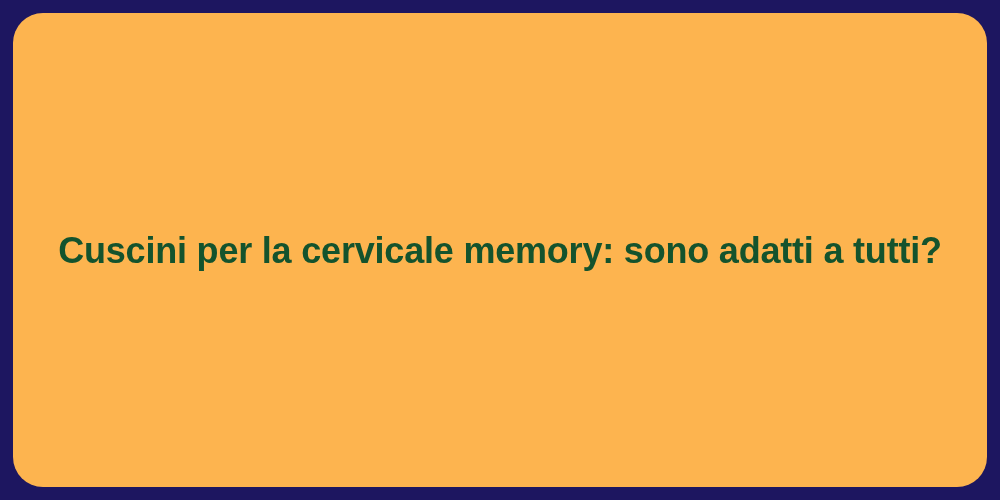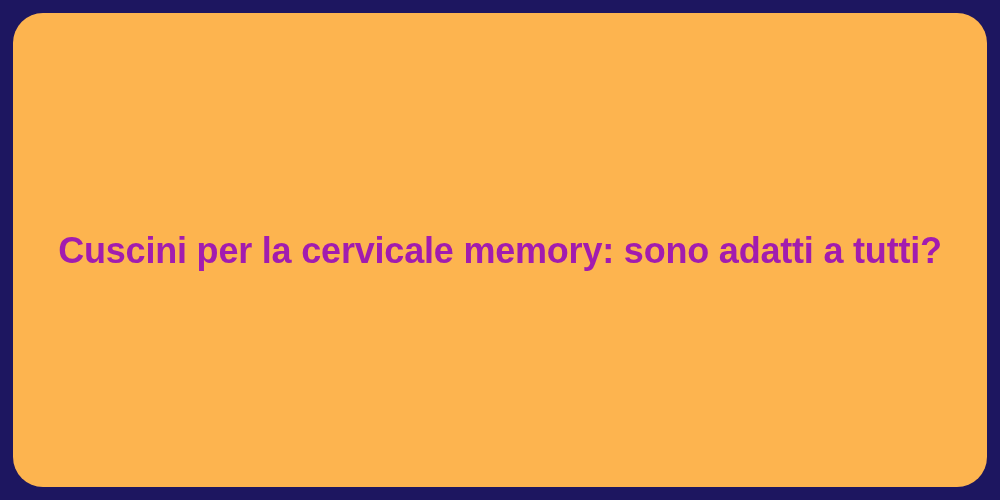--- a/index.html
+++ b/index.html
@@ -26,21 +26,21 @@
     background: #fdb44f;
     border-radius: 30px;
     display: flex;
     align-items: center;
     justify-content: center;
     box-sizing: border-box;
     padding: 0 60px;
   }
   #banner-title {
     margin: 0;
-    color: #a21caf;
+    color: #14532d;
     font-family: "Liberation Sans", sans-serif;
     font-size: 36px;
     font-weight: bold;
     line-height: 1.25;
     letter-spacing: -0.2px;
     text-align: left;
     white-space: nowrap;
   }
 </style>
 </head>

